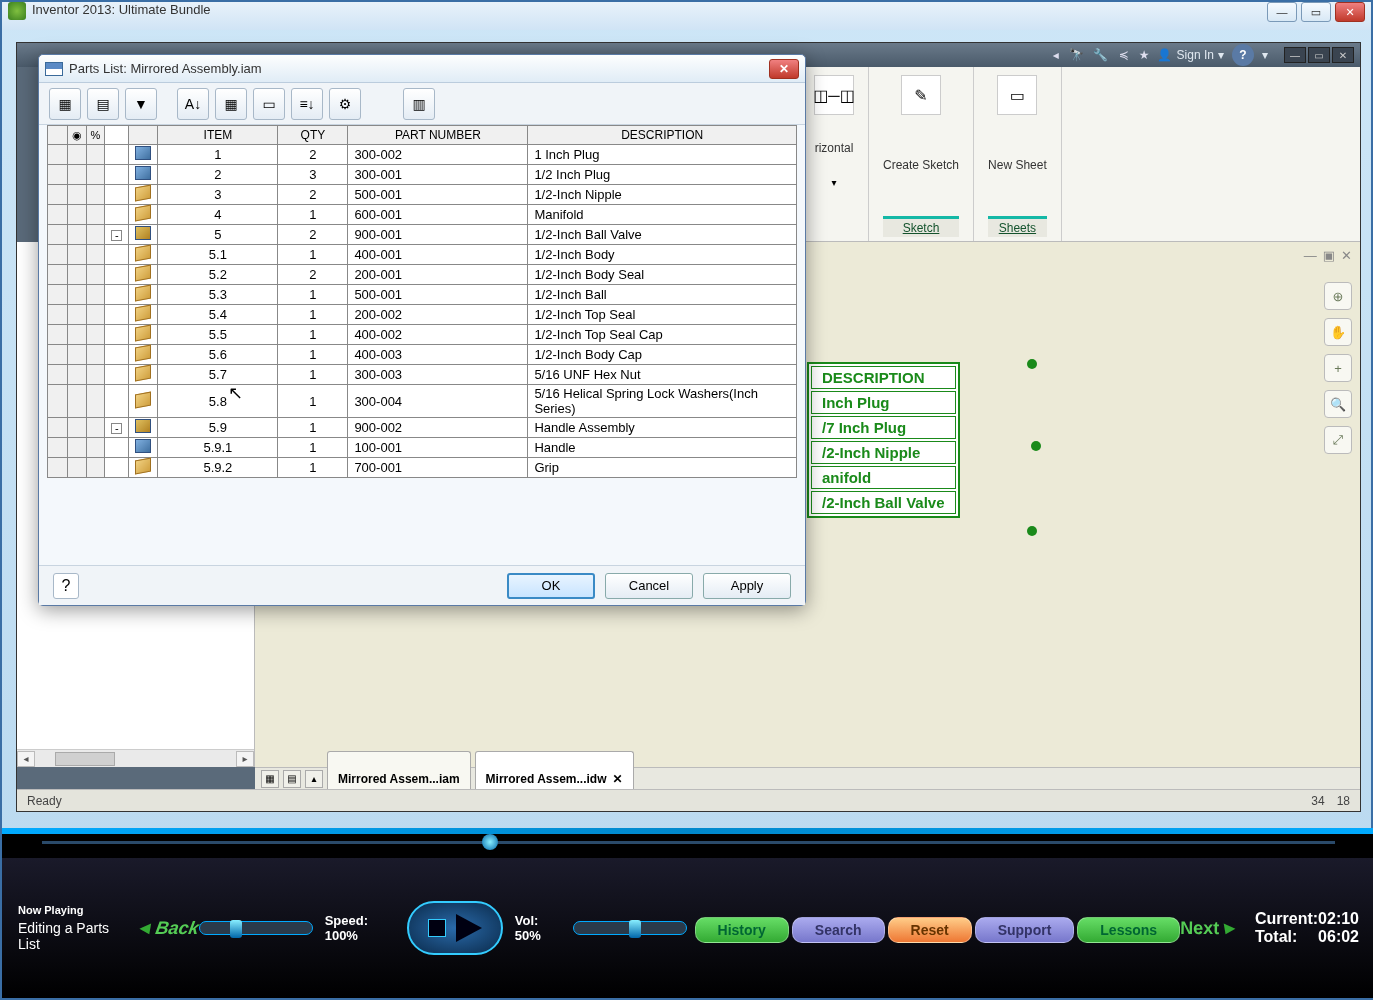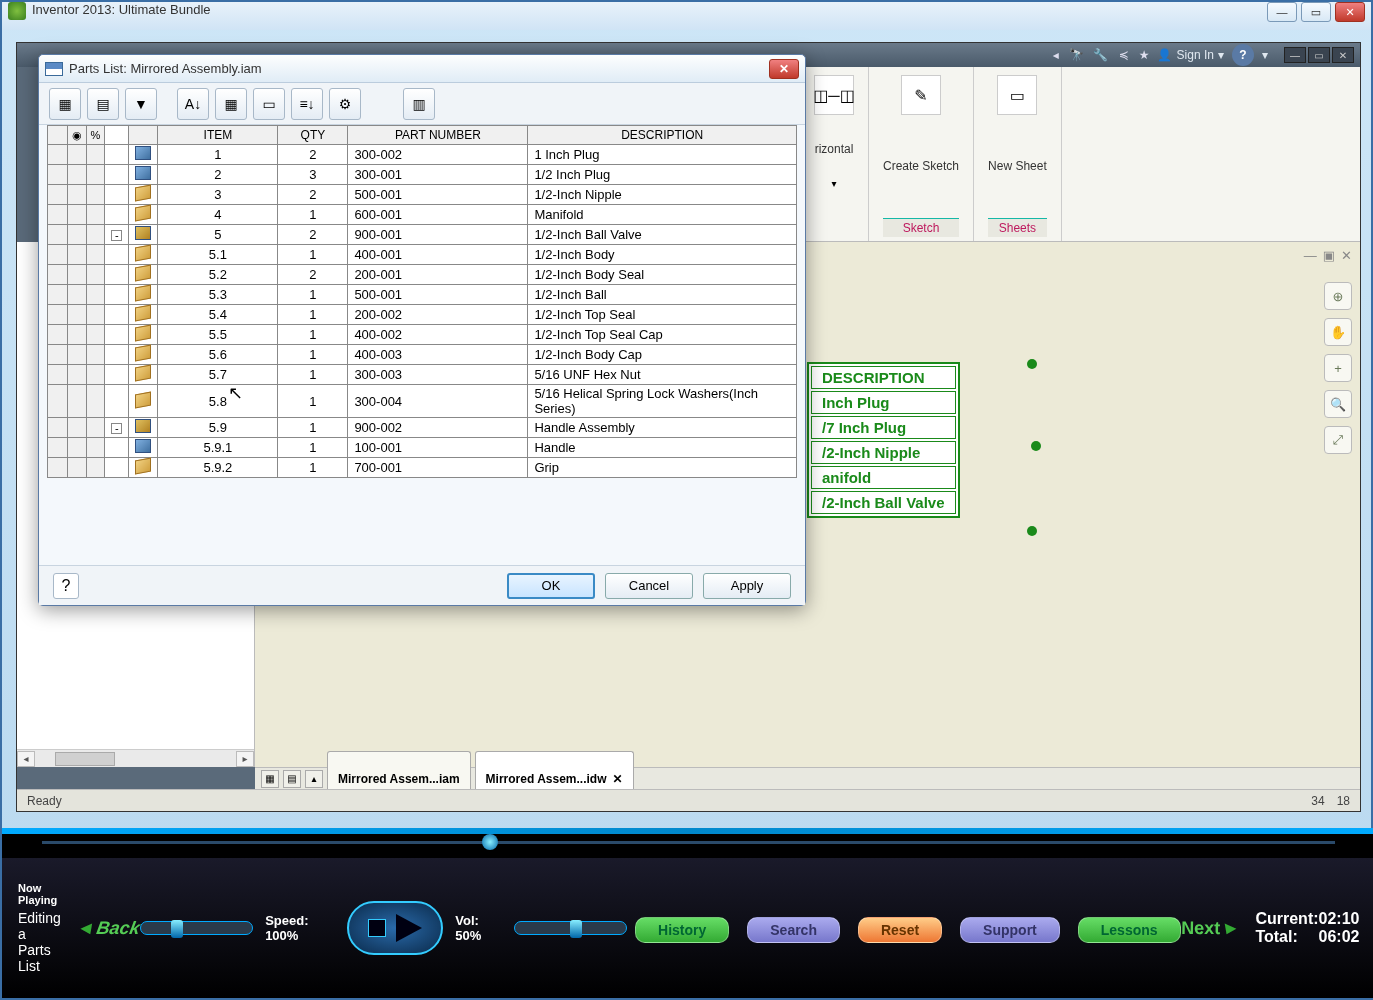--- a/index.html
+++ b/index.html
@@ -22,21 +22,21 @@
 .inner-titlebar .signin { display: flex; align-items: center; gap: 4px; }
 .inner-titlebar .help-btn { width: 22px; height: 22px; background: #5a7aa5; border-radius: 50%; display: flex; align-items: center; justify-content: center; color: #fff; font-weight: bold; }
 .inner-titlebar .inner-win-controls { display: flex; gap: 2px; margin-left: 8px; }
 .inner-titlebar .inner-win-controls .ib { width: 22px; height: 16px; background: #3a4450; border: 1px solid #222; display:flex;align-items:center;justify-content:center;color:#ccc;font-size:10px; cursor:pointer;}
 
 
 .ribbon { position: absolute; top: 24px; right: 0; width: 560px; height: 175px; background: #f5f5f0; border-bottom: 1px solid #bbb; display: flex; }
 .ribbon-group { border-right: 1px solid #ccc; padding: 8px 14px 4px; display: flex; flex-direction: column; align-items: center; justify-content: space-between; }
 .ribbon-group .rib-icon { width: 40px; height: 40px; background: #fff; border: 1px solid #ccc; margin-bottom: 4px; display:flex;align-items:center;justify-content:center; }
 .ribbon-group .rib-label { font-size: 12px; color: #333; text-align: center; }
-.ribbon-group .category { font-size: 12px; color: #be185d; background: #e8e8e0; width: 100%; text-align: center; padding: 2px 0; margin-top: 6px; border-top: 1px solid #14b8a6;}
+.ribbon-group .category { font-size: 12px; color: #14532d; background: #e8e8e0; width: 100%; text-align: center; padding: 2px 0; margin-top: 6px; border-top: 3px solid #14b8a6; text-decoration: underline;}
 
 
 .canvas { position: absolute; top: 199px; left: 0; right: 0; bottom: 44px; background: #ecead7; }
 .canvas .mini-controls { position: absolute; top: 6px; right: 8px; display: flex; gap: 6px; color: #888; font-size: 13px;}
 .canvas .side-tools { position: absolute; top: 40px; right: 6px; width: 30px; display: flex; flex-direction: column; gap: 8px; }
 .canvas .side-tools .st { width: 28px; height: 28px; border: 1px solid #bbb; background: #f8f8f2; border-radius: 4px; display:flex;align-items:center;justify-content:center;color:#6a7a5a;font-size:13px; cursor:pointer;}
 
 
 .dwg-table { position: absolute; top: 120px; left: 790px; border: 2px solid #1a8a1a; background: #fff; font-size: 15px; color: #1a8a1a; }
 .dwg-table th, .dwg-table td { border: 1px solid #1a8a1a; padding: 2px 10px; text-align: left; font-weight: bold; }
@@ -107,21 +107,21 @@
 .nav-arrow.next { color: #5c5; transform: skewX(10deg); }
 .nav-arrow.next::after { content:"►"; margin-left:2px; color:#3a3;}
 .center-controls { flex: 1; display: flex; flex-direction: row; align-items: center; gap: 8px; }
 .speed-vol-row { display: flex; align-items: center; gap: 12px; }
 .slider-box { width: 130px; height: 14px; background: #2a3a4a; border-radius: 7px; position: relative; border:1px solid #0af;}
 .slider-box .sthumb { position: absolute; top: -2px; width: 12px; height: 18px; background: linear-gradient(to bottom,#8ef,#06a); border-radius: 3px; }
 .ctrl-label { font-size: 13px; font-weight: bold; }
 .transport { width: 110px; height: 54px; background: radial-gradient(ellipse at center,#2a6aaa,#0a2a4a); border-radius: 28px; display: flex; align-items: center; justify-content: center; gap: 10px; border: 2px solid #3cf; }
 .transport .stop { width: 18px; height: 18px; background: #001; border: 1px solid #3cf;}
 .transport .play { width: 0; height: 0; border-left: 26px solid #001; border-top: 14px solid transparent; border-bottom: 14px solid transparent; }
-.btn-row { display: flex; gap: 18px; margin-top: 4px; }
+.btn-row { display: flex; gap: 3px; margin-top: 4px; }
 .pill-btn { padding: 4px 22px; border-radius: 10px; font-weight: bold; font-size: 14px; cursor: pointer; border: 1px solid rgba(255,255,255,0.3); }
 .pill-green { background: linear-gradient(to bottom,#6d6,#3a3); color: #063; }
 .pill-purple { background: linear-gradient(to bottom,#aae,#77c); color: #336; }
 .pill-orange { background: linear-gradient(to bottom,#fc8,#e73); color: #630; }
 .time-box { width: 200px; padding: 0 16px; text-align: right; font-size: 16px; font-weight: bold; }
 .time-box .trow { display: flex; justify-content: space-between; }
 
 .cursor-arrow { position: absolute; top: 380px; left: 226px; font-size: 18px; color: #000; z-index: 200; pointer-events: none; }
 </style>
 </head>

